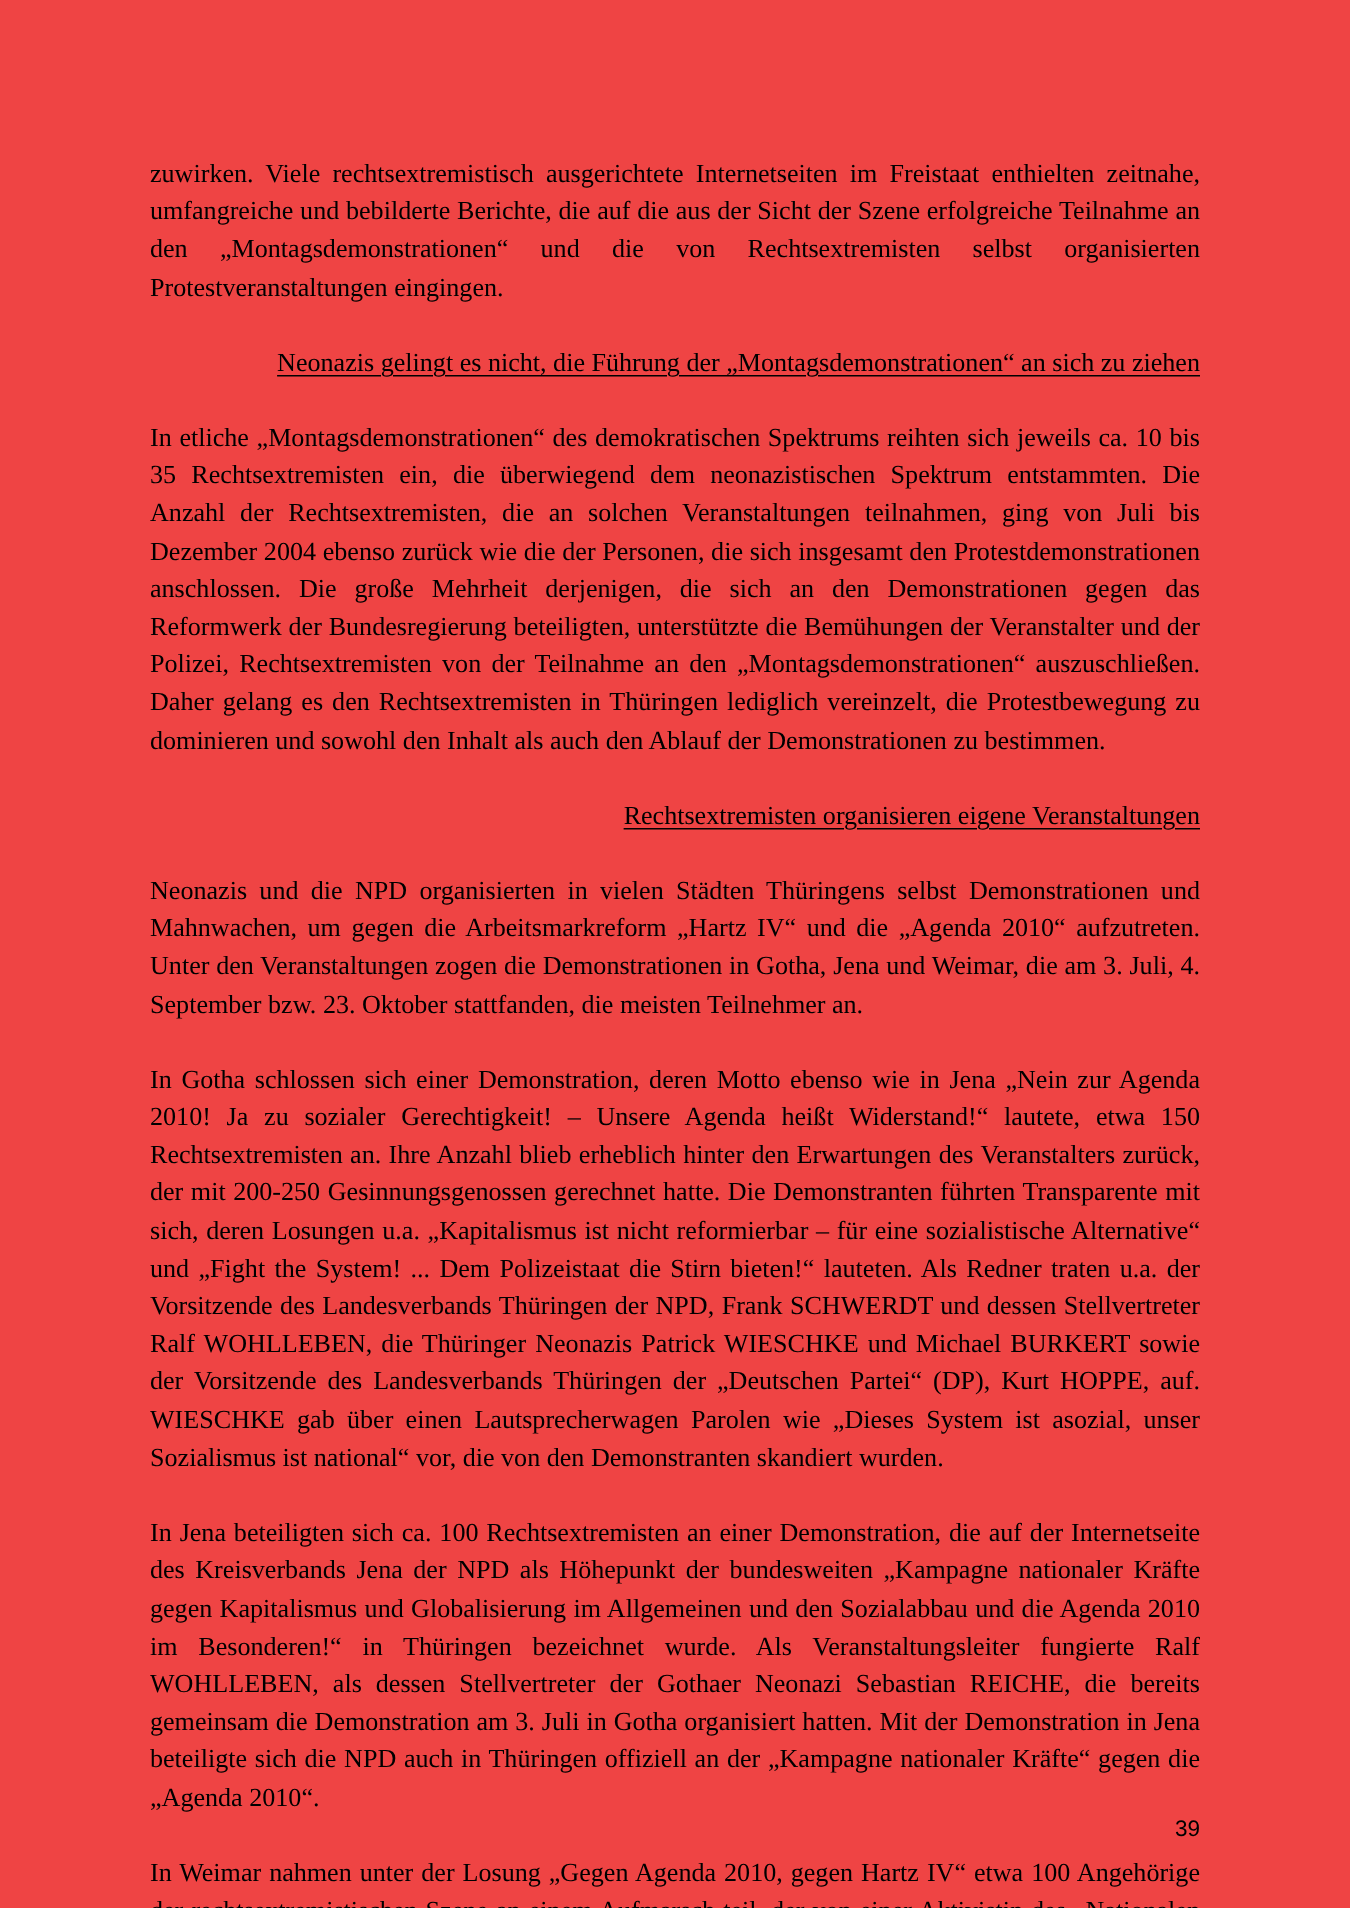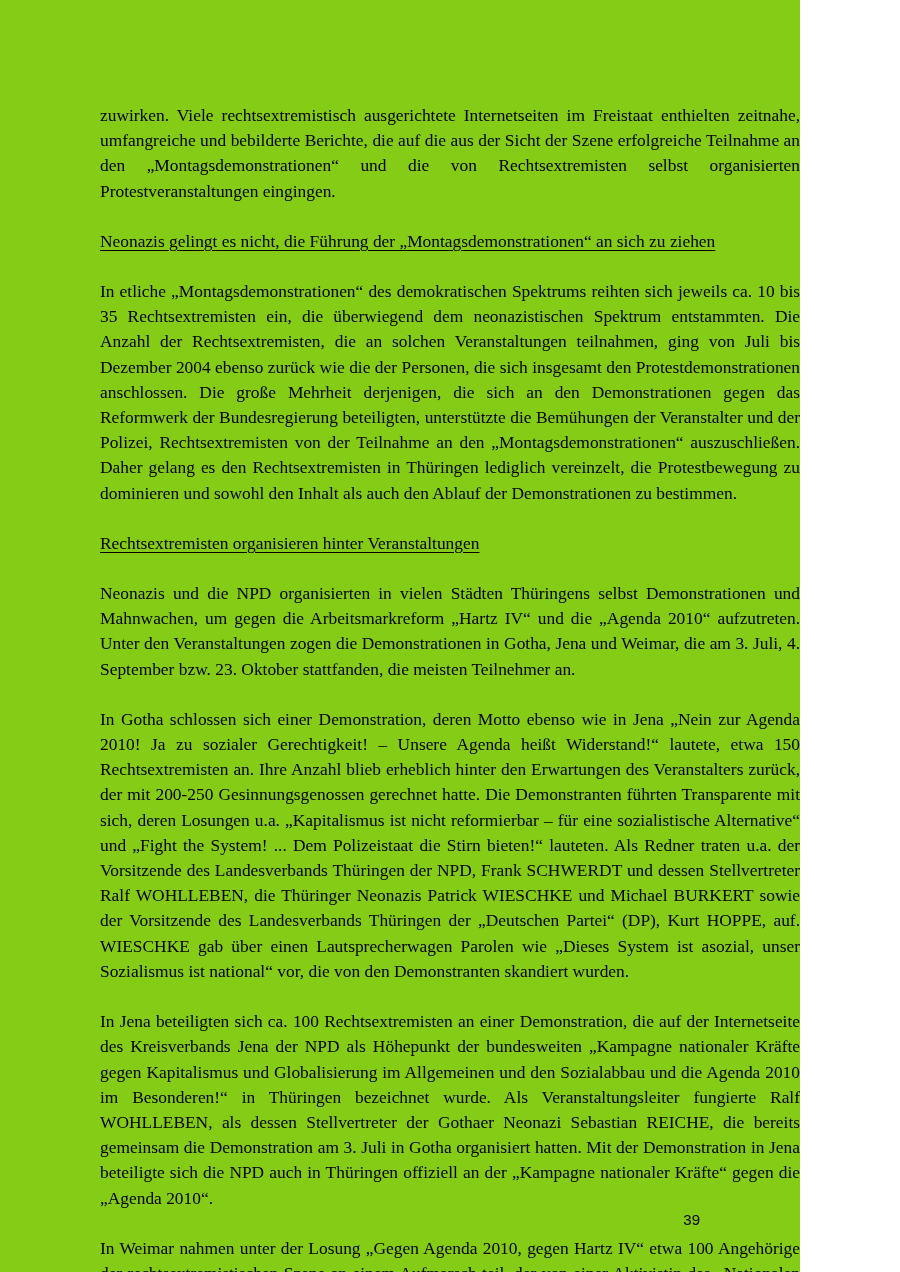--- a/index.html
+++ b/index.html
@@ -3,23 +3,23 @@
 <meta charset="utf-8">
 <style>
   html, body {
     margin: 0;
     padding: 0;
     background: #ffffff;
   }
 
   .page {
     position: relative;
-    width: 800px;
+    width: 900px;
     height: 1272px;
-    background: #84cc16;
+    background: #ef4444;
     box-sizing: border-box;
     overflow: hidden;
   }
 
   .content {
     position: absolute;
     left: 100px;
     top: 103px;
     width: 700px;
   }
@@ -37,24 +37,24 @@
 
   .para:last-of-type {
     margin-bottom: 0;
   }
 
   .section-heading {
     font-family: "Liberation Serif", "DejaVu Serif", serif;
     font-size: 17.4px;
     line-height: 25.2px;
     color: #000000;
-    text-align: left;
+    text-align: right;
     text-decoration: underline;
     text-underline-offset: 3px;
-    margin: 0 0 25px 0;
+    margin: 0 0 25px 16px;
   }
 
   .it {
   }
 
   .page-number {
     position: absolute;
     right: 100px;
     bottom: 43px;
     font-family: "Liberation Sans", "DejaVu Sans", sans-serif;
@@ -70,21 +70,21 @@
 <div class="page">
 
   <div class="content">
 
     <p class="para">zuwirken. Viele rechtsextremistisch ausgerichtete Internetseiten im Freistaat enthielten zeitnahe, umfangreiche und bebilderte Berichte, die auf die aus der Sicht der Szene erfolgreiche Teilnahme an den „Montagsdemonstrationen“ und die von Rechtsextremisten selbst organisierten Protestveranstaltungen eingingen.</p>
 
     <p class="section-heading">Neonazis gelingt es nicht, die Führung der „Montagsdemonstrationen“ an sich zu ziehen</p>
 
     <p class="para">In etliche „Montagsdemonstrationen“ des demokratischen Spektrums reihten sich jeweils ca. 10 bis 35 Rechtsextremisten ein, die überwiegend dem neonazistischen Spektrum entstammten. Die Anzahl der Rechtsextremisten, die an solchen Veranstaltungen teilnahmen, ging von Juli bis Dezember 2004 ebenso zurück wie die der Personen, die sich insgesamt den Protestdemonstrationen anschlossen. Die große Mehrheit derjenigen, die sich an den Demonstrationen gegen das Reformwerk der Bundesregierung beteiligten, unterstützte die Bemühungen der Veranstalter und der Polizei, Rechtsextremisten von der Teilnahme an den „Montagsdemonstrationen“ auszuschließen. Daher gelang es den Rechtsextremisten in Thüringen lediglich vereinzelt, die Protestbewegung zu dominieren und sowohl den Inhalt als auch den Ablauf der Demonstrationen zu bestimmen.</p>
 
-    <p class="section-heading">Rechtsextremisten organisieren hinter Veranstaltungen</p>
+    <p class="section-heading">Rechtsextremisten organisieren eigene Veranstaltungen</p>
 
     <p class="para">Neonazis und die NPD organisierten in vielen Städten Thüringens selbst Demonstrationen und Mahnwachen, um gegen die Arbeitsmarkreform „Hartz IV“ und die „Agenda 2010“ aufzutreten. Unter den Veranstaltungen zogen die Demonstrationen in Gotha, Jena und Weimar, die am 3. Juli, 4. September bzw. 23. Oktober stattfanden, die meisten Teilnehmer an.</p>
 
     <p class="para">
       <span>In </span><span class="it">Gotha</span><span> schlossen sich einer Demonstration, deren Motto ebenso wie in Jena „Nein zur Agenda 2010! Ja zu sozialer Gerechtigkeit! – Unsere Agenda heißt Widerstand!“ lautete, etwa 150 Rechtsextremisten an. Ihre Anzahl blieb erheblich hinter den Erwartungen des Veranstalters zurück, der mit 200-250 Gesinnungsgenossen gerechnet hatte. Die Demonstranten führten Transparente mit sich, deren Losungen u.a. „Kapitalismus ist nicht reformierbar – für eine sozialistische Alternative“ und „Fight the System! ... Dem Polizeistaat die Stirn bieten!“ lauteten. Als Redner traten u.a. der Vorsitzende des Landesverbands Thüringen der NPD, Frank SCHWERDT und dessen Stellvertreter Ralf WOHLLEBEN, die Thüringer Neonazis Patrick WIESCHKE und Michael BURKERT sowie der Vorsitzende des Landesverbands Thüringen der „Deutschen Partei“ (DP), Kurt HOPPE, auf. WIESCHKE gab über einen Lautsprecherwagen Parolen wie „Dieses System ist asozial, unser Sozialismus ist national“ vor, die von den Demonstranten skandiert wurden.</span>
     </p>
 
     <p class="para">
       <span>In </span><span class="it">Jena</span><span> beteiligten sich ca. 100 Rechtsextremisten an einer Demonstration, die auf der Internetseite des Kreisverbands Jena der NPD als Höhepunkt der bundesweiten „Kampagne nationaler Kräfte gegen Kapitalismus und Globalisierung im Allgemeinen und den Sozialabbau und die Agenda 2010 im Besonderen!“ in Thüringen bezeichnet wurde. Als Veranstaltungsleiter fungierte Ralf WOHLLEBEN, als dessen Stellvertreter der Gothaer Neonazi Sebastian REICHE, die bereits gemeinsam die Demonstration am 3. Juli in Gotha organisiert hatten. Mit der Demonstration in Jena beteiligte sich die NPD auch in Thüringen offiziell an der „Kampagne nationaler Kräfte“ gegen die „Agenda 2010“.</span>
     </p>

